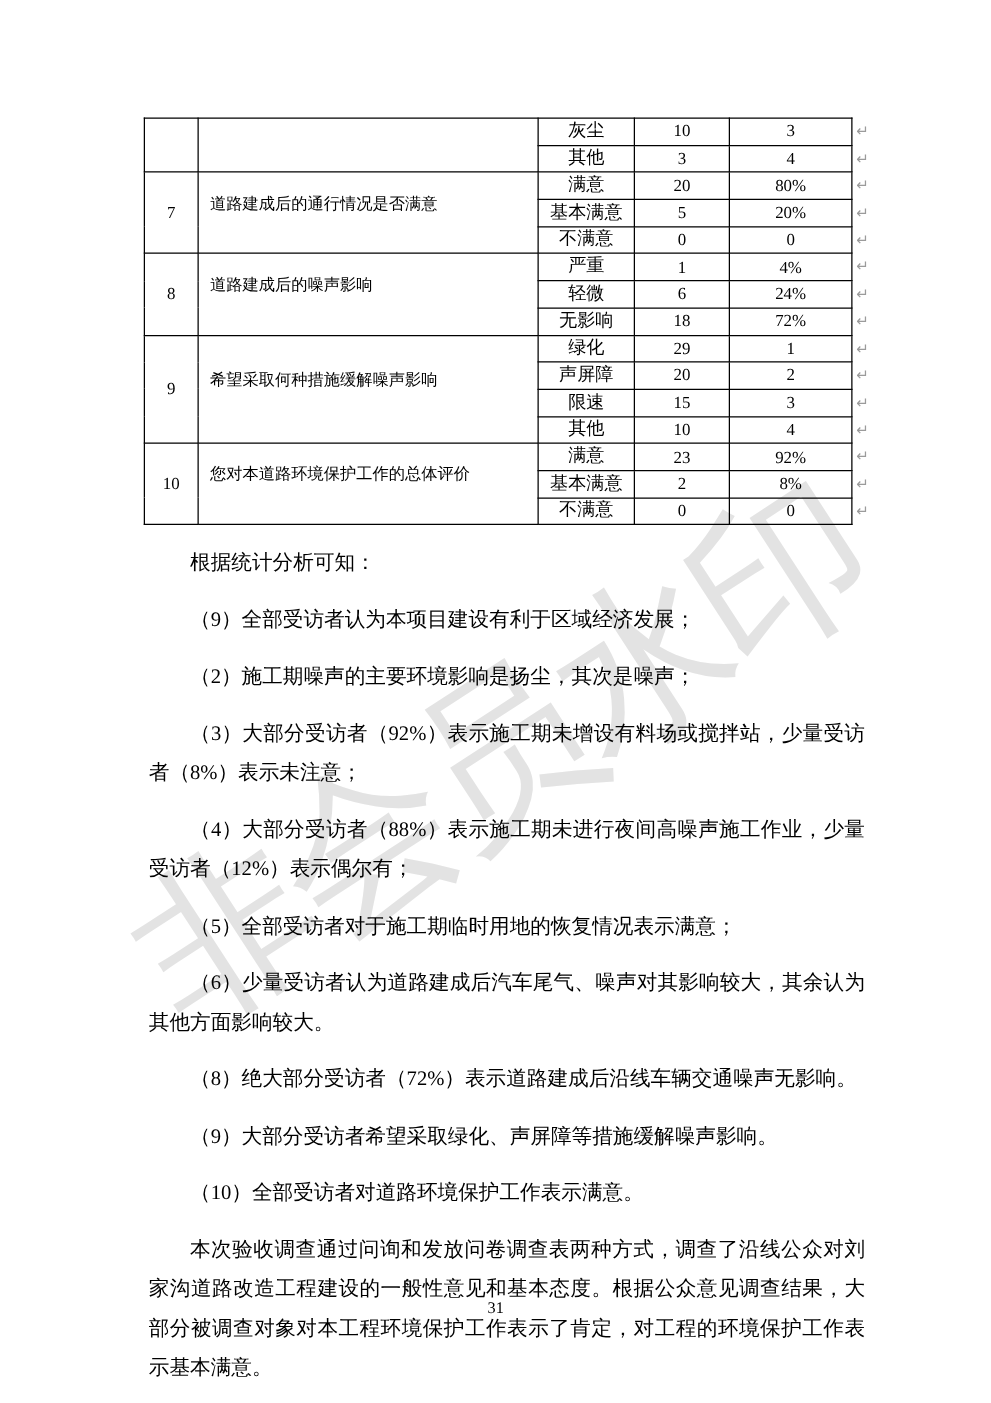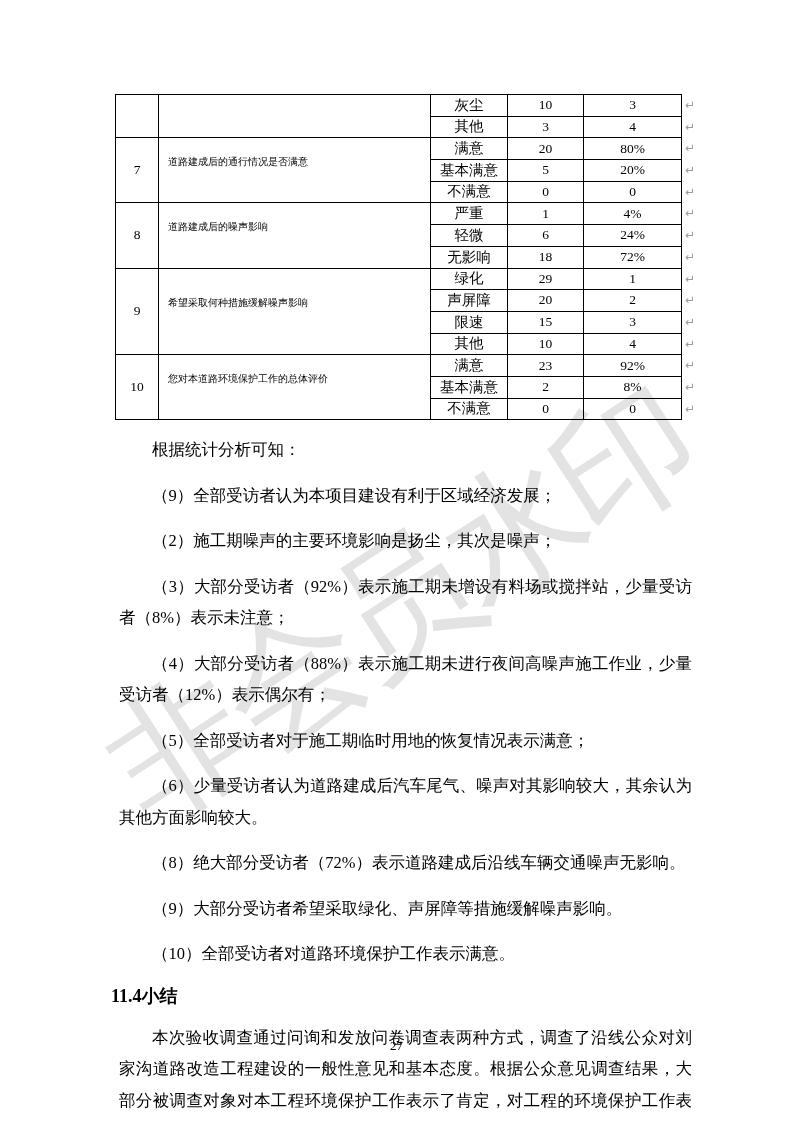--- a/index.html
+++ b/index.html
@@ -36,21 +36,21 @@
     border:1px solid #000;
     height:20.7px;
     padding:0;
     text-align:center;
     vertical-align:middle;
     line-height:1.05;
     overflow:hidden;
     background:transparent;
   }
   table.survey td.c-no{font-size:13.5px;}
-  table.survey td.c-q{text-align:left;padding:0 4px 16px 9px;font-size:10px;}
+  table.survey td.c-q{text-align:left;padding:0 4px 16px 9px;font-size:13px;}
   table.survey td.c-opt{font-size:14.5px;margin-left:45px;}
   table.survey td.c-cnt,table.survey td.c-pct{font-size:13.5px;}
   table.survey td.c-mark{
     border:none;
     color:#9b9b9b;
     font-size:12px;
     text-align:left;
     padding-left:3px;
     font-family:"DejaVu Sans","Liberation Sans",sans-serif;
   }
@@ -198,19 +198,18 @@
         <p class="body-p">（9）全部受访者认为本项目建设有利于区域经济发展；</p>
         <p class="body-p">（2）施工期噪声的主要环境影响是扬尘，其次是噪声；</p>
         <p class="body-p">（3）大部分受访者（92%）表示施工期未增设有料场或搅拌站，少量受访者（8%）表示未注意；</p>
         <p class="body-p">（4）大部分受访者（88%）表示施工期未进行夜间高噪声施工作业，少量受访者（12%）表示偶尔有；</p>
         <p class="body-p">（5）全部受访者对于施工期临时用地的恢复情况表示满意；</p>
         <p class="body-p">（6）少量受访者认为道路建成后汽车尾气、噪声对其影响较大，其余认为其他方面影响较大。</p>
         <p class="body-p">（8）绝大部分受访者（72%）表示道路建成后沿线车辆交通噪声无影响。</p>
         <p class="body-p">（9）大部分受访者希望采取绿化、声屏障等措施缓解噪声影响。</p>
         <p class="body-p">（10）全部受访者对道路环境保护工作表示满意。</p>
       </div>
-    <h2 class="heading">11.4小结</h2>
     <p class="body-p">本次验收调查通过问询和发放问卷调查表两种方式，调查了沿线公众对刘家沟道路改造工程建设的一般性意见和基本态度。根据公众意见调查结果，大部分被调查对象对本工程环境保护工作表示了肯定，对工程的环境保护工作表示基本满意。</p>
   </div>
 
-  <div class="pageno">27</div>
+  <div class="pageno">31</div>
 
 </div>
 
 </body></html>

